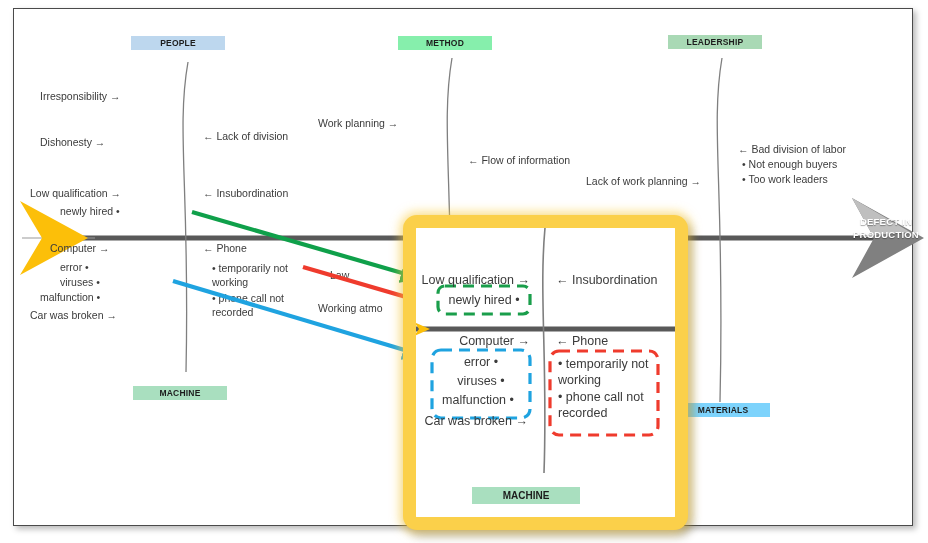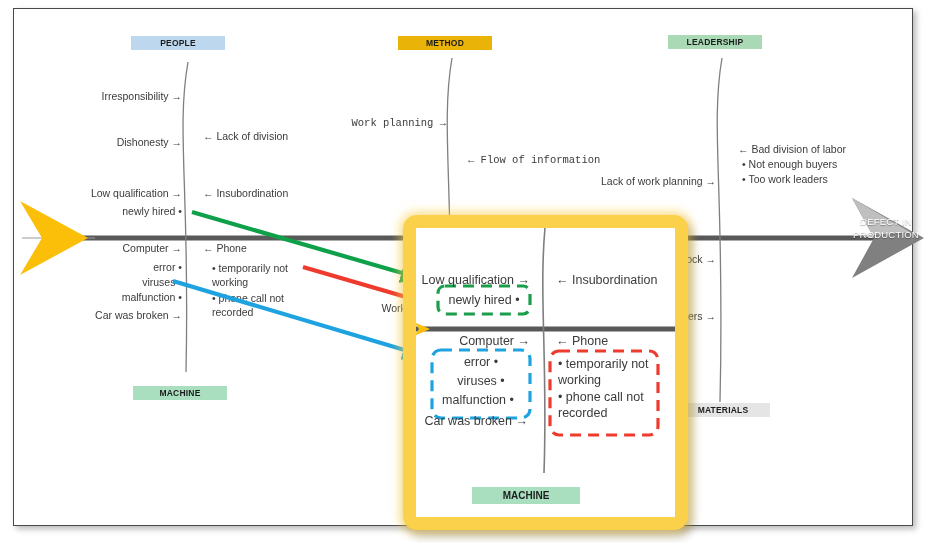--- a/index.html
+++ b/index.html
@@ -14,49 +14,49 @@
     background:#fff;border:1px solid #4a4a4a;
     box-shadow:3px 3px 6px rgba(0,0,0,.28);box-sizing:border-box;}
 
   
   .layer{position:absolute;left:0;top:0;width:928px;height:543px;overflow:visible;}
 
   
   .chip{position:absolute;font-size:8.5px;font-weight:bold;letter-spacing:.2px;
     color:#1d1d1d;text-align:center;line-height:14px;height:14px;}
   .chip.people{background:#bdd7ee;}
-  .chip.method{background:#eab308;}
+  .chip.method{background:#86efac;}
   .chip.leadership{background:#a9d9b5;}
   .chip.machine{background:#a9dfbf;}
-  .chip.materials{background:#e5e5e5;}
+  .chip.materials{background:#7dd3fc;}
 
   
   .cz{position:absolute;font-size:10.5px;line-height:13.5px;color:#3b3b3b;
       white-space:nowrap;}
   .cz.wrap{white-space:normal;}
-  .cz.r{text-align:right;}
+  .cz.r{}
 
   
   .mag{position:absolute;left:403px;top:215px;width:285px;height:315px;
     background:#ffffff;border:13px solid #fbd04a;border-radius:14px;
     box-shadow:0 0 10px 4px rgba(251,208,74,.55),
                4px 6px 10px rgba(0,0,0,.30);
     box-sizing:border-box;overflow:hidden;}
   .mag-inner{position:relative;width:100%;height:100%;background:#fff;}
   .mz{position:absolute;font-size:12.5px;line-height:16px;color:#3b3b3b;
       white-space:nowrap;}
   .mz.wrap{white-space:normal;}
   .mz.r{text-align:right;}
   .mz.c{text-align:center;}
   .chip-m{position:absolute;font-size:10px;font-weight:bold;color:#1d1d1d;
     text-align:center;line-height:17px;height:17px;background:#a9dfbf;}
 
   
   .defect-label{position:absolute;left:843px;top:216px;width:86px;
-    font-size:9.5px;font-weight:normal;color:#ffffff;text-align:center;
+    font-size:9.5px;font-weight:bold;color:#ffffff;text-align:center;
     line-height:12.5px;letter-spacing:.2px;
     text-shadow:0 1px 1px rgba(0,0,0,.35);}
 </style>
 </head>
 <body>
 
 <div id="canvas">
 
   <div class="slide-frame"></div>
 
@@ -91,22 +91,22 @@
 
   <div class="cz r" style="left:50px;top:242px;width:132px;">Computer →</div>
   <div class="cz" style="left:203px;top:242px;">← Phone</div>
   <div class="cz r" style="left:60px;top:261px;width:122px;">error •</div>
   <div class="cz r" style="left:60px;top:276px;width:122px;">viruses •</div>
   <div class="cz r" style="left:40px;top:291px;width:142px;">malfunction •</div>
   <div class="cz r" style="left:30px;top:309px;width:152px;">Car was broken →</div>
   <div class="cz wrap" style="left:212px;top:262px;width:96px;">• temporarily not working</div>
   <div class="cz wrap" style="left:212px;top:292px;width:96px;">• phone call not recorded</div>
 
-  <div class="cz r" style="left:318px;top:117px;width:128px;font-family:Liberation Mono, monospace;">Work planning →</div>
-  <div class="cz" style="left:468px;top:154px;font-family:Liberation Mono, monospace;">← Flow of information</div>
+  <div class="cz r" style="left:318px;top:117px;width:128px;">Work planning →</div>
+  <div class="cz" style="left:468px;top:154px;">← Flow of information</div>
   <div class="cz r" style="left:330px;top:269px;width:116px;">Law</div>
   <div class="cz r" style="left:318px;top:302px;width:128px;">Working atmo</div>
 
   <div class="cz" style="left:738px;top:131px;margin-top:12px;">← Bad division of labor</div>
   <div class="cz" style="left:742px;top:158px;">• Not enough buyers</div>
   <div class="cz" style="left:742px;top:173px;">• Too work leaders</div>
   <div class="cz r" style="left:586px;top:175px;width:130px;">Lack of work planning →</div>
 
   <div class="cz r" style="left:600px;top:253px;width:116px;">on stock →</div>
   <div class="cz r" style="left:600px;top:310px;width:116px;">orders →</div>

